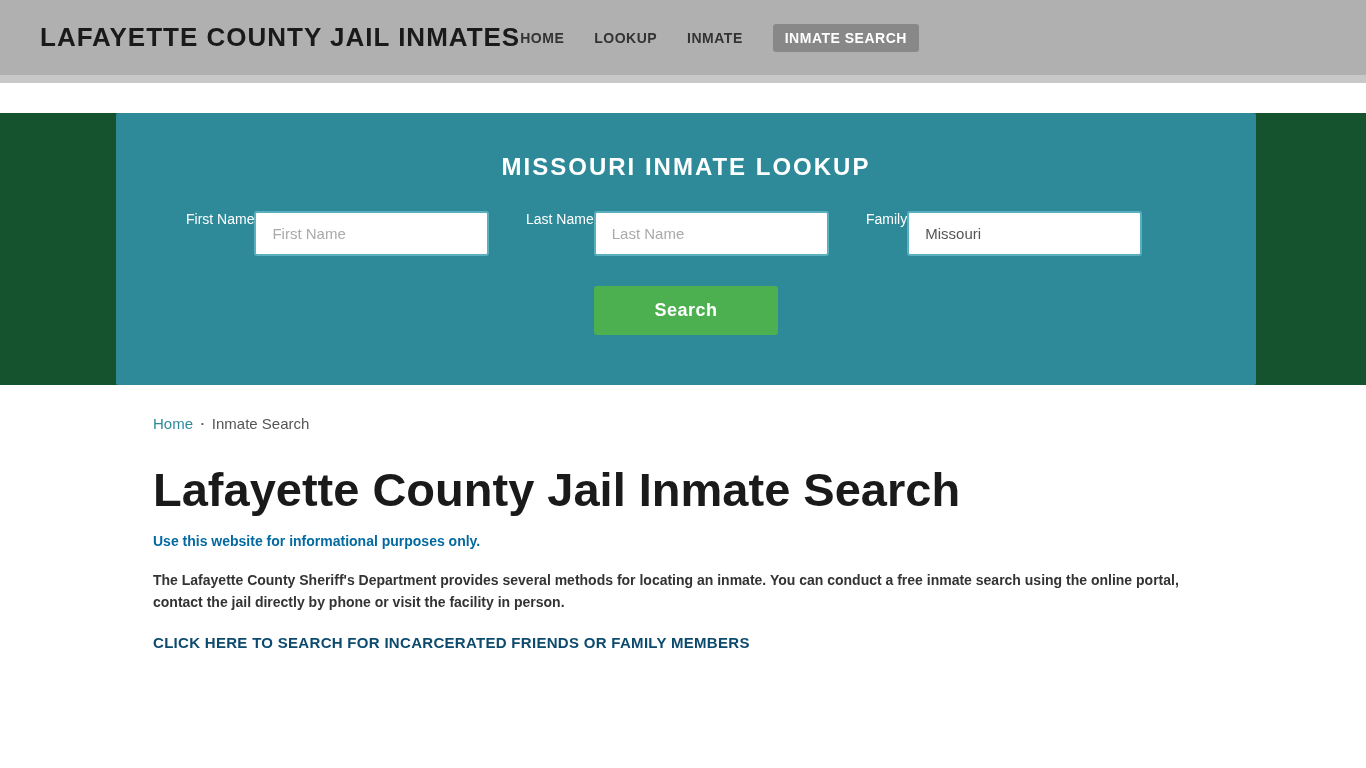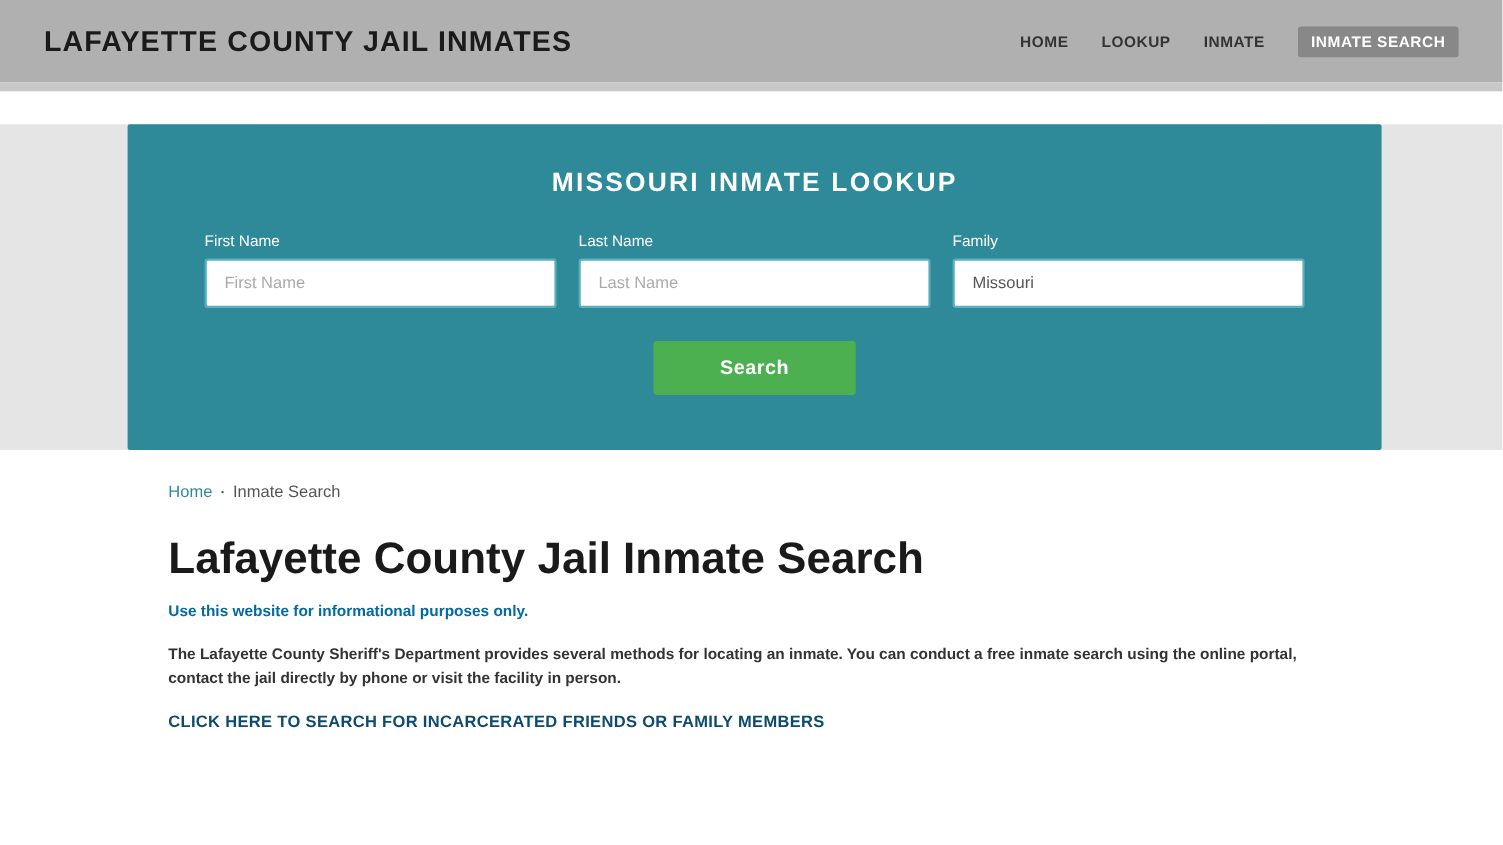--- a/index.html
+++ b/index.html
@@ -15,21 +15,21 @@
       min-height: 768px;
     }
 
     
     .header {
       background: #b0b0b0;
       padding: 0 40px;
       height: 75px;
       display: flex;
       align-items: center;
-      justify-content: space-between;
+      justify-content: flex-start;
     }
     .site-title {
       font-size: 26px;
       font-weight: 900;
       color: #1a1a1a;
       letter-spacing: 1px;
       text-transform: uppercase;
     }
     .nav {
       display: flex;
@@ -78,21 +78,20 @@
     }
     .search-fields {
       display: flex;
       gap: 20px;
       width: 100%;
       max-width: 1000px;
       margin-bottom: 30px;
     }
     .field-group {
       display: flex;
-      flex-direction: column;
       flex: 1;
     }
     .field-label {
       color: #fff;
       font-size: 14px;
       font-weight: 400;
       margin-bottom: 8px;
     }
     .field-input {
       padding: 12px 16px;
@@ -141,21 +140,21 @@
     .breadcrumb-dot {
       color: #555;
       font-size: 8px;
     }
     .breadcrumb-current {
       color: #555;
     }
 
     
     .page-title {
-      font-size: 40px;
+      font-size: 47px;
       font-weight: 700;
       color: #1a1a1a;
       margin-bottom: 16px;
     }
     .disclaimer {
       font-size: 14px;
       font-weight: 700;
       color: #0369a1;
       margin-bottom: 20px;
     }
@@ -184,21 +183,21 @@
   <span class="site-title">LAFAYETTE COUNTY JAIL INMATES</span>
   <nav class="nav">
     <a class="nav-item">HOME</a>
     <a class="nav-item">LOOKUP</a>
     <a class="nav-item">INMATE</a>
     <a class="nav-item active">INMATE SEARCH</a>
   </nav>
 </header>
 <div class="header-bottom"></div>
 
-<div style="background:#e5e5e5; padding: 0 0 0 6px;">
+<div style="background:#14532d; padding: 0 0 0 6px;">
   <div class="search-banner">
     <h2 class="banner-title">MISSOURI INMATE LOOKUP</h2>
     <div class="search-fields">
       <div class="field-group">
         <label class="field-label">First Name</label>
         <input class="field-input" type="text" placeholder="First Name" style="">
       </div>
       <div class="field-group">
         <label class="field-label">Last Name</label>
         <input class="field-input" type="text" placeholder="Last Name" style="">

